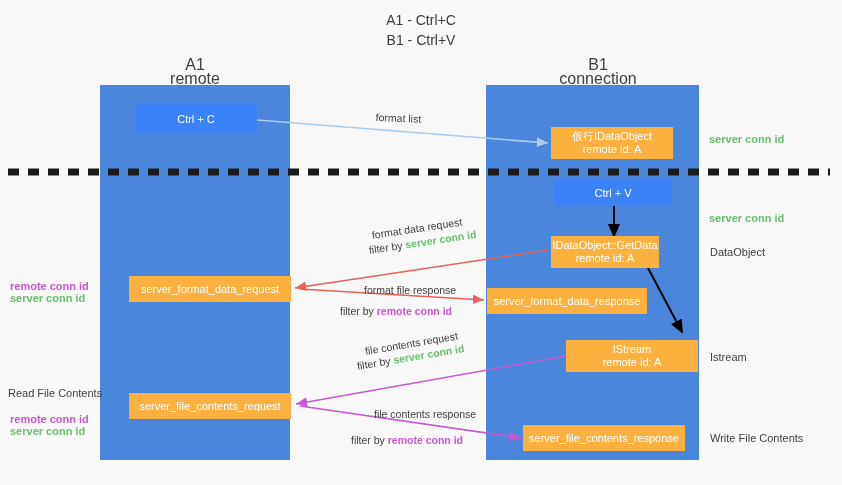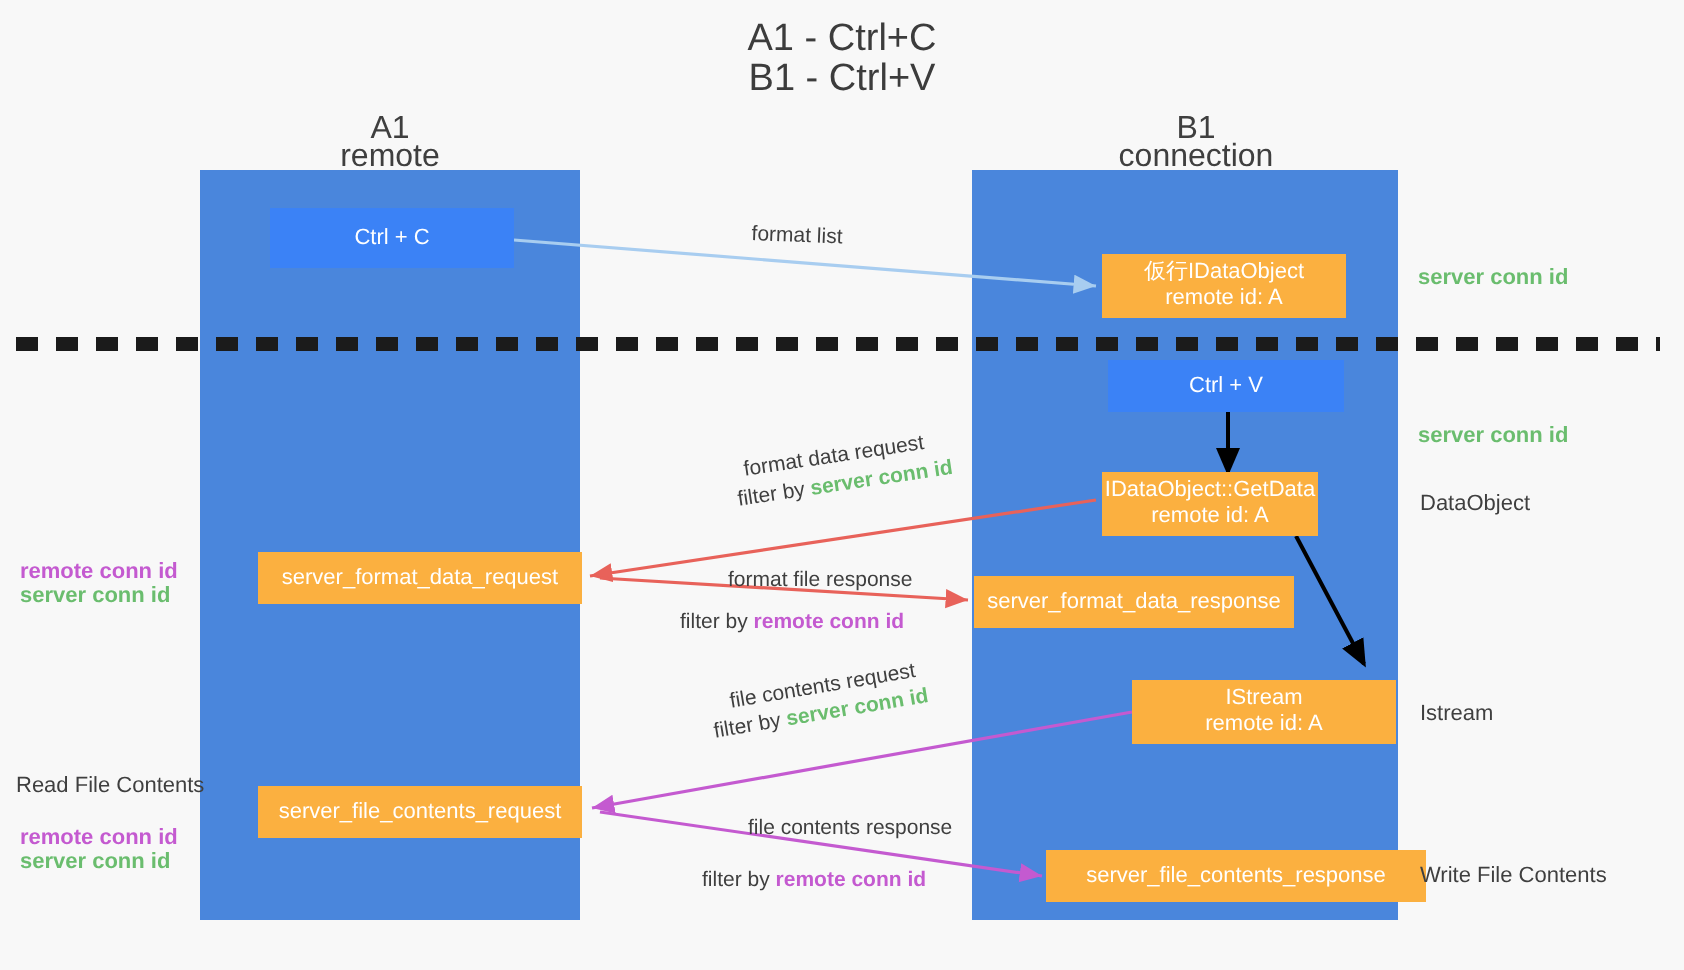--- a/index.html
+++ b/index.html
@@ -9,21 +9,21 @@
     font-family:"Liberation Sans", sans-serif;
     position:relative;
     overflow:hidden;
     color:#444;
   }
   #stage{position:absolute;left:0;top:0;width:842px;height:485px;}
   svg.layer{position:absolute;left:0;top:0;width:842px;height:485px;pointer-events:none;}
 
   .title{
     position:absolute;left:0;top:10px;width:842px;
-    text-align:center;font-size:19px;line-height:20px;color:#3c3c3c;
+    text-align:center;font-size:14px;line-height:20px;color:#3c3c3c;
   }
 
   .colhead{
     position:absolute;text-align:center;font-size:16px;line-height:14px;color:#3f3f3f;
   }
   .colhead .l1{display:block;}
   .colhead .l2{display:block;}
 
   .panel{position:absolute;background:#4a86dc;}
 
@@ -135,21 +135,21 @@
   </div>
 
   <div class="box orange" style="left:487px;top:288px;width:160px;height:26px;">
     <span class="inner">server_format_data_response</span>
   </div>
 
   <div class="box orange" style="left:129px;top:393px;width:162px;height:26px;">
     <span class="inner">server_file_contents_request</span>
   </div>
 
-  <div class="box orange" style="left:523px;top:425px;width:190px;height:26px;">
+  <div class="box orange" style="left:523px;top:425px;width:162px;height:26px;">
     <span class="inner">server_file_contents_response</span>
   </div>
 
   <div class="arrlab" style="left:376px;top:111px;transform:rotate(2.2deg);">
     <span>format list</span>
   </div>
 
   <div class="arrlab" style="left:371px;top:229px;transform:rotate(-8.5deg);">
     <span>format data request</span>
   </div>

